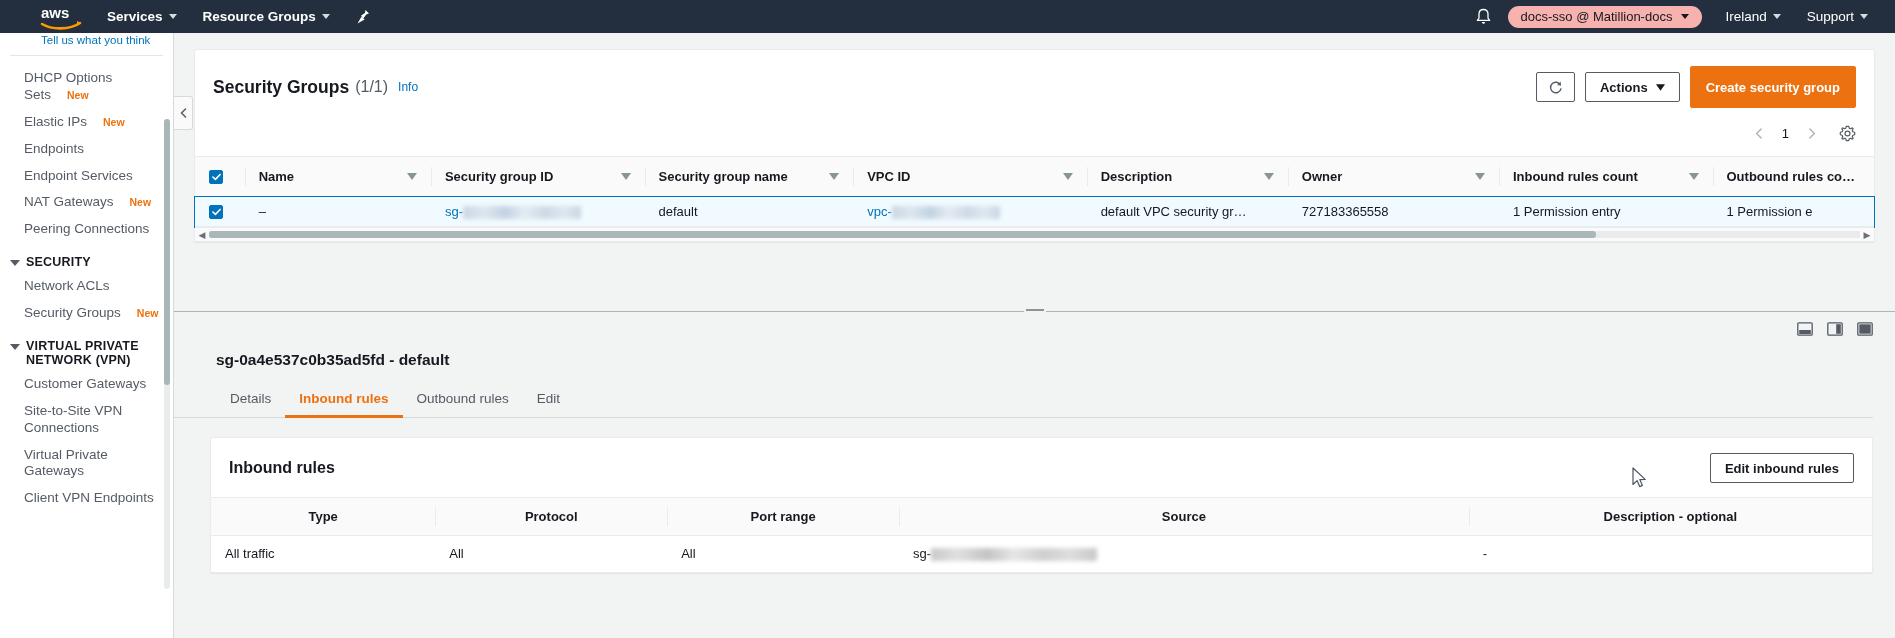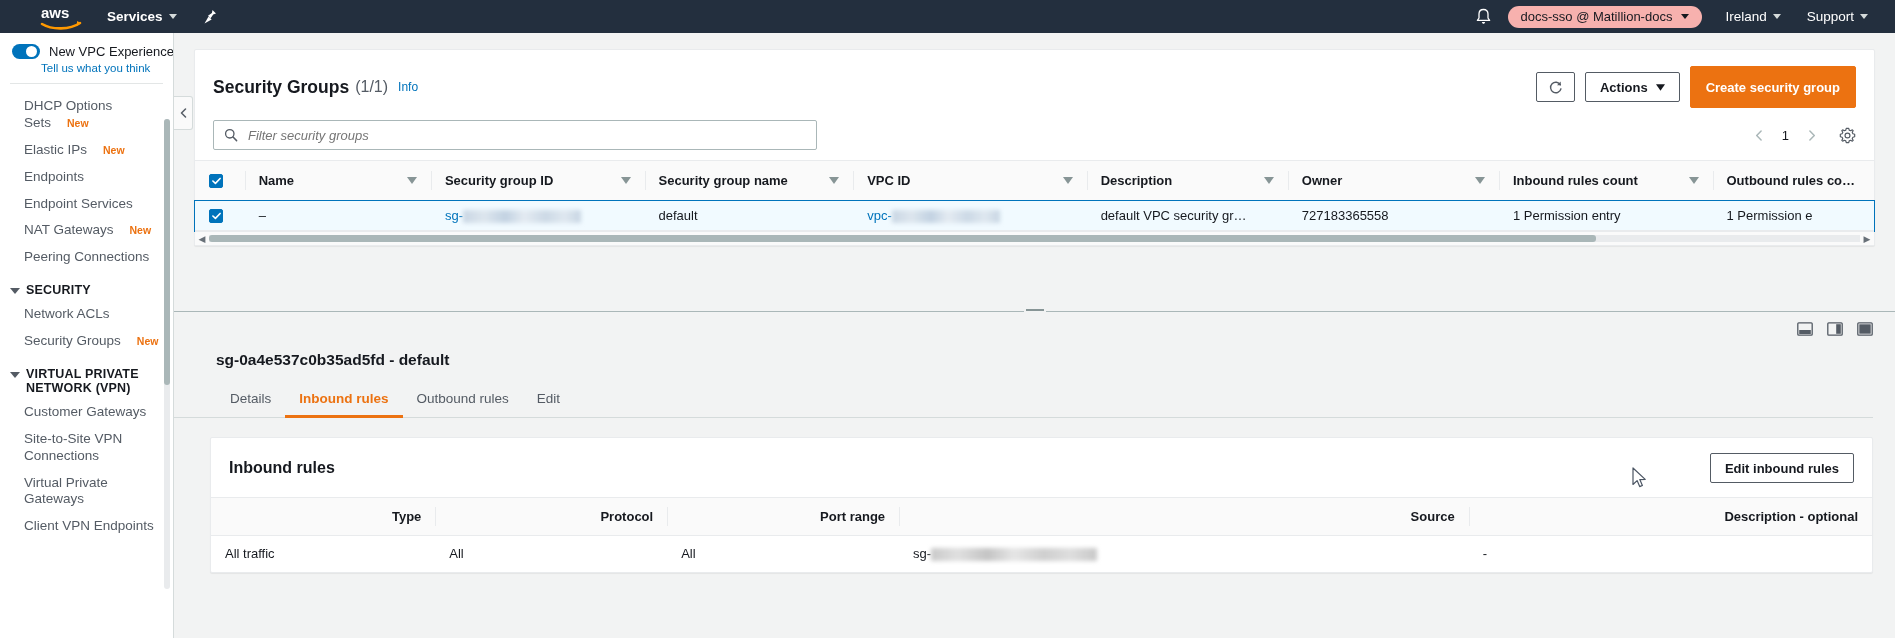--- a/index.html
+++ b/index.html
@@ -307,21 +307,21 @@
   }
   .inner-head {
     display: flex; align-items: center;
     padding: 15px 18px 14px 18px;
   }
   .inner-title { font-size: 16px; font-weight: bold; color: #16191f; }
   table.rules-table { border-collapse: collapse; width: 100%; table-layout: fixed; }
   .rules-table th {
     background: #fafafa; border-top: 1px solid #e9ebed; border-bottom: 1px solid #e9ebed;
     font-size: 13px; font-weight: bold; color: #16191f;
-    text-align: right; height: 38px; padding: 0 14px;
+    text-align: center; height: 38px; padding: 0 14px;
     position: relative; white-space: nowrap;
   }
   .rules-table th + th::before {
     content: ""; position: absolute; left: 0; top: 9px; bottom: 9px;
     width: 1px; background: #e9ebed;
   }
   .rules-table td {
     font-size: 13px; color: #16191f; height: 36px; padding: 0 14px;
     white-space: nowrap;
   }
@@ -336,20 +336,24 @@
     <svg width="42" height="26" viewBox="0 0 42 26">
       <text x="1" y="14" fill="#ffffff" font-family="Liberation Sans, sans-serif" font-size="15" font-weight="bold">aws</text>
       <path d="M2 20 C 12 26, 30 26, 40 19" stroke="#ff9900" stroke-width="2.6" fill="none" stroke-linecap="round"></path>
       <path d="M37 17 L41 19 L37 22 Z" fill="#ff9900"></path>
     </svg>
   </div>
   <div class="nav-item">
     <span>Services</span>
     <i class="caret-d"></i>
   </div>
+  <div class="nav-item">
+    <span>Resource Groups</span>
+    <i class="caret-d"></i>
+  </div>
   <div class="pin-icon">
     <svg width="14" height="16" viewBox="0 0 14 16">
       <path d="M9.5 1 L13 4.5 L10.2 5.4 L7.6 9.3 L5 6.7 L8.9 4.1 Z" fill="#ffffff"></path>
       <path d="M5.6 7.4 L1.5 14.5 L8.6 10.4 Z" fill="#ffffff"></path>
     </svg>
   </div>
   <div class="nav-spacer"></div>
   <div class="bell">
     <svg width="17" height="18" viewBox="0 0 17 18">
       <path d="M8.5 1.5 C5.6 1.5 4 3.4 4 6 L4 10 L2.4 12.4 L14.6 12.4 L13 10 L13 6 C13 3.4 11.4 1.5 8.5 1.5 Z" fill="none" stroke="#ffffff" stroke-width="1.3" stroke-linejoin="round"></path>
@@ -366,24 +370,20 @@
   </div>
   <div class="nav-item plain" style="margin-right:14px;">
     <span>Support</span>
     <i class="caret-d"></i>
   </div>
 </div>
 
 <div class="below">
 
   <div class="sidebar">
-    <div class="vpc-toggle-row">
-      <div class="toggle"></div>
-      <div class="vpc-toggle-label">New VPC Experience</div>
-    </div>
     <div class="tellus">Tell us what you think</div>
     <div class="side-div"></div>
 
     <div class="side-scroll">
       <div class="side-link">
         <span>DHCP Options Sets</span><span class="badge-new">New</span>
       </div>
       <div class="side-link">
         <span>Elastic IPs</span><span class="badge-new">New</span>
       </div>
@@ -462,27 +462,20 @@
                   <path d="M0 0 L10 0 L5 7 Z" fill="#16191f"></path>
                 </svg>
             </div>
             <div class="btn-primary">
               <span>Create security group</span>
             </div>
           </div>
         </div>
 
         <div class="filter-row">
-          <div class="search-box">
-            <svg width="14" height="14" viewBox="0 0 16 16">
-              <circle cx="6.6" cy="6.6" r="4.8" stroke="#545b64" stroke-width="1.5" fill="none"></circle>
-              <path d="M10.3 10.3 L14.4 14.4" stroke="#545b64" stroke-width="1.7" stroke-linecap="round"></path>
-            </svg>
-            <input type="text" placeholder="Filter security groups" style="">
-          </div>
           <div class="pager">
             <div class="pager-btn">
               <svg width="8" height="11" viewBox="0 0 8 12">
                   <path d="M6.3 1 L1.5 6 L6.3 11" stroke="#aab7b8" stroke-width="1.6" fill="none" stroke-linecap="round" stroke-linejoin="round"></path>
                 </svg>
             </div>
             <div class="pager-num">1</div>
             <div class="pager-btn">
               <svg width="8" height="11" viewBox="0 0 8 12">
                   <path d="M1.7 1 L6.5 6 L1.7 11" stroke="#aab7b8" stroke-width="1.6" fill="none" stroke-linecap="round" stroke-linejoin="round"></path>

